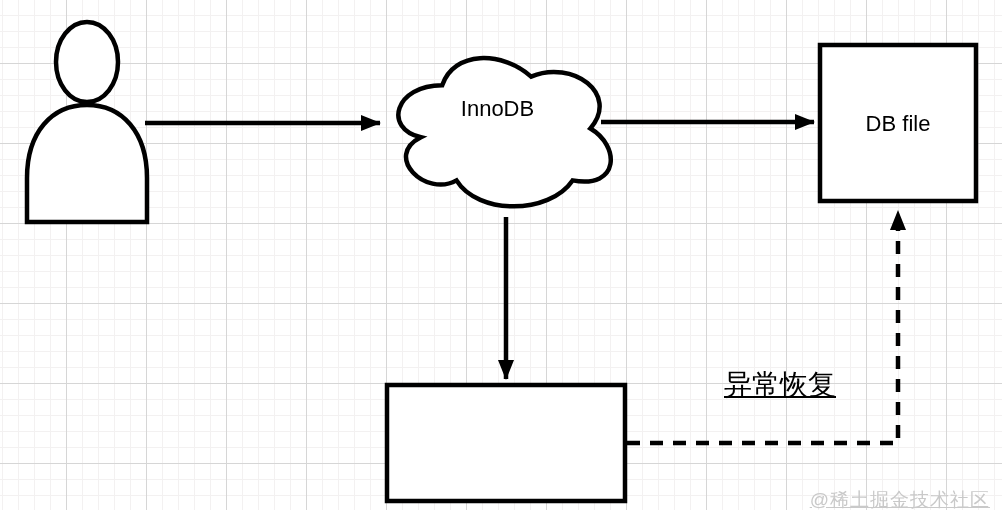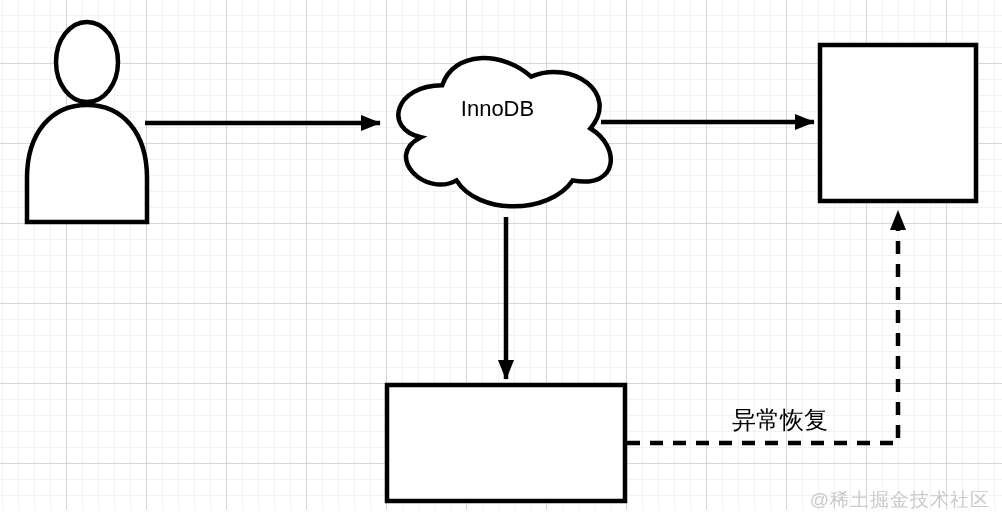--- a/index.html
+++ b/index.html
@@ -49,28 +49,29 @@
     position: absolute;
     color: var(--text);
     font-size: 22px;
     text-align: center;
     line-height: 31px;
     white-space: pre-line;
   }
   .label.cloud-label   { left: 390px; top: 93px;  width: 215px; }
   .label.dbfile-label  { left: 820px; top: 108px; width: 156px; }
   .label.redolog-label { left: 387px; top: 429px; width: 238px; }
-  .label.edge-label    { left: 698px; top: 404px; width: 164px; font-size: 24px; }
+  .label.edge-label    { left: 698px; top: 369px; width: 164px; font-size: 28px; text-decoration: underline; }
   .watermark {
     position: absolute;
     right: 12px;
     top: 487px;
     font-size: 19px;
     color: var(--watermark);
     letter-spacing: 1px;
+    text-decoration: underline;
   }
 </style>
 </head>
 <body>
 
 <div class="canvas">
 
   <svg class="shapes" viewBox="0 0 1002 526">
     <defs>
       <marker id="arrowhead" markerUnits="userSpaceOnUse" markerWidth="24" markerHeight="20" refX="20" refY="9" orient="auto">
@@ -100,18 +101,19 @@
     <line class="edge" x1="506" y1="217" x2="506" y2="379" marker-end="url(#arrowhead)"></line>
 
     <rect class="shape-stroke" x="387" y="385" width="238" height="116"></rect>
 
     <path class="edge dashed" d="M 627 443 L 898 443 L 898 211" marker-end="url(#arrowhead)"></path>
   </svg>
 
   <div class="label cloud-label"><span>InnoDB</span><br>
   </div>
 
+  <div class="label dbfile-label">DB file</div>
 
 
   <div class="label edge-label">异常恢复</div>
 
   <div class="watermark">@稀土掘金技术社区</div>
 </div>
 
 </body></html>

